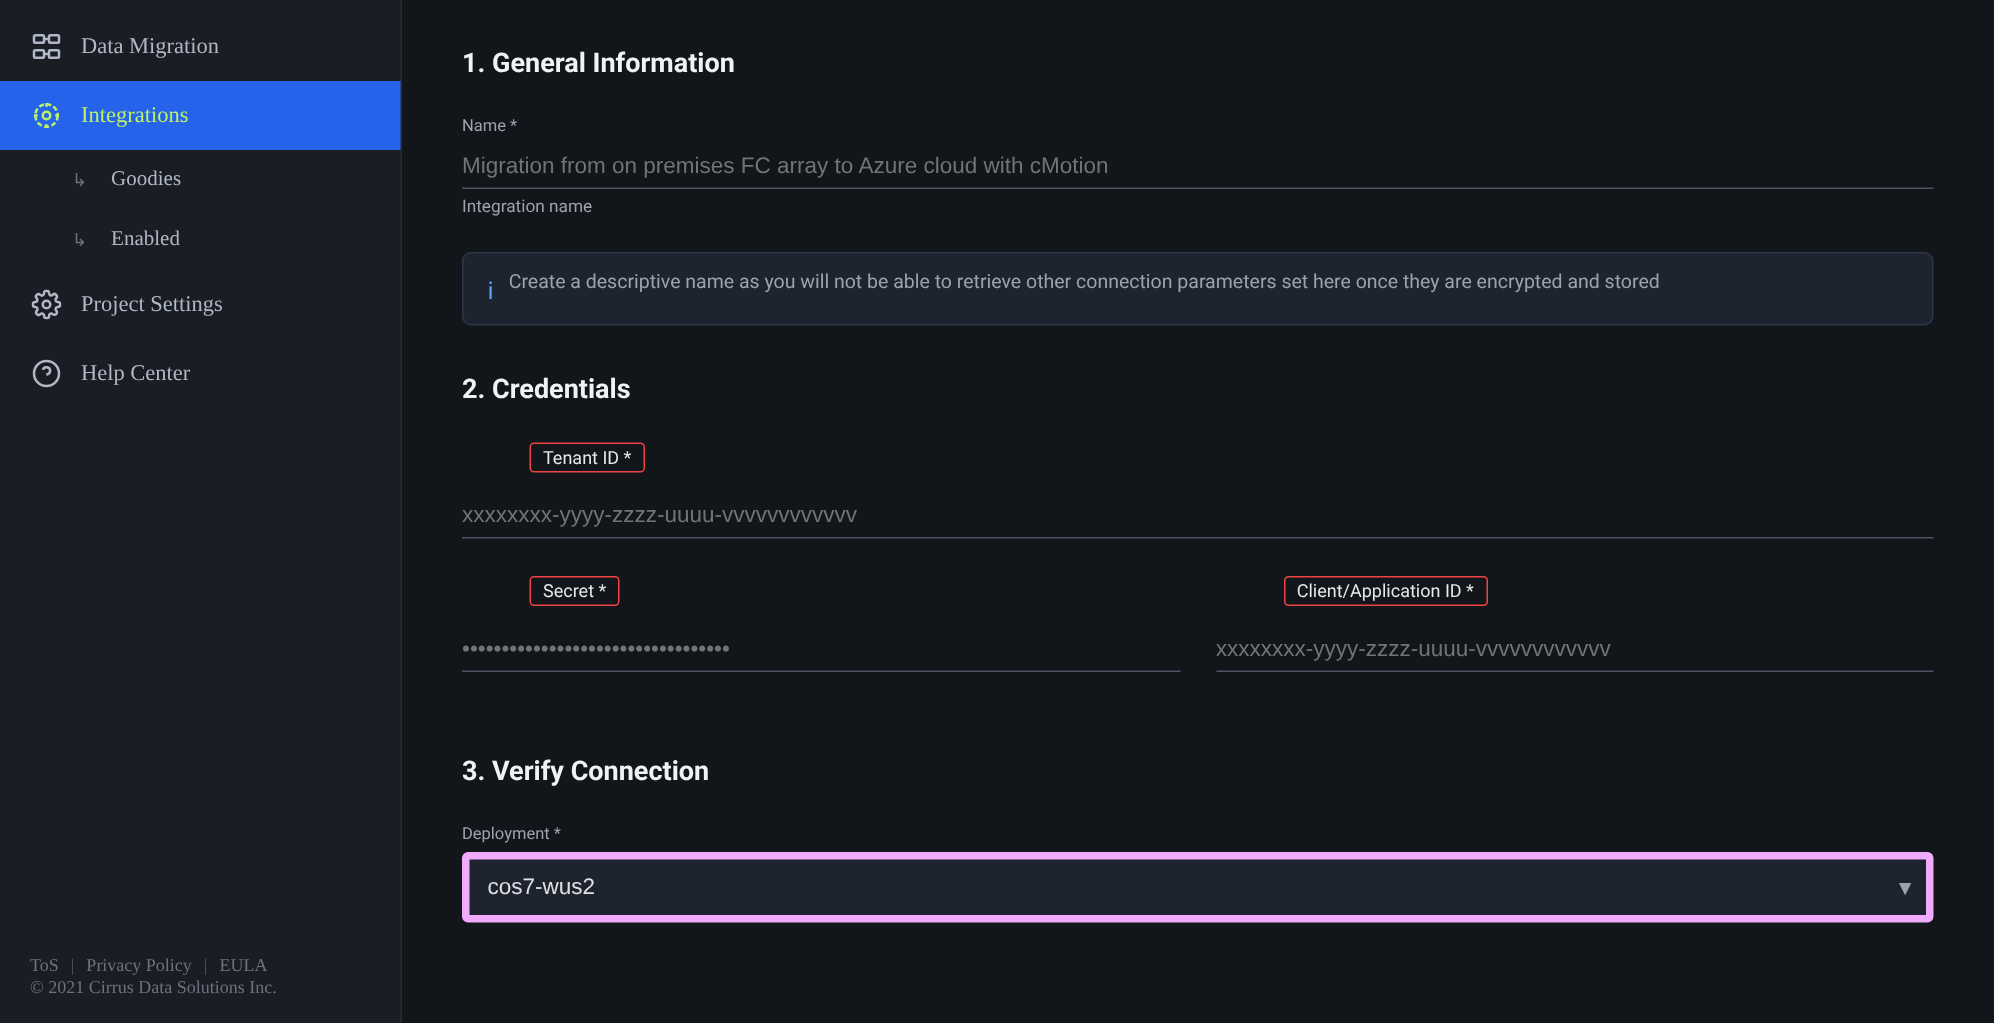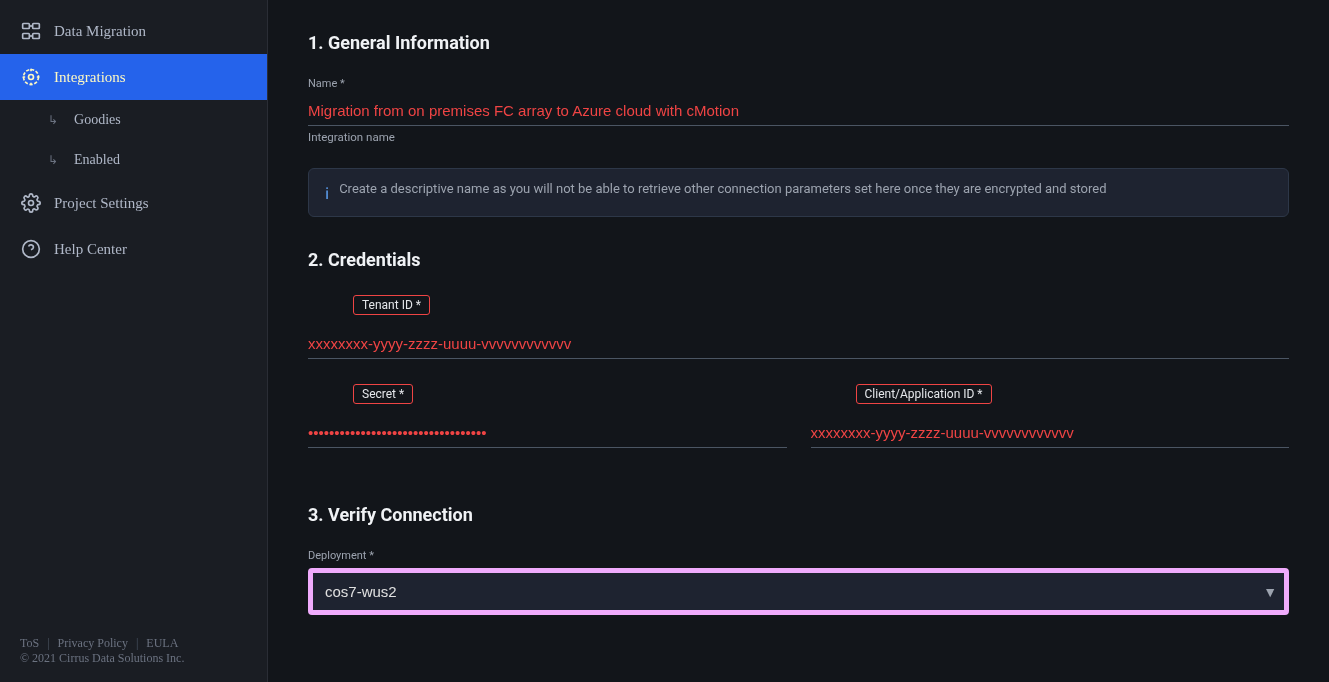--- a/index.html
+++ b/index.html
@@ -31,21 +31,21 @@
       padding: 12px 20px;
       cursor: pointer;
       color: #b0b8c8;
       font-size: 15px;
       gap: 12px;
       border-radius: 0;
       transition: background 0.15s;
     }
     .sidebar-item.active {
       background: #2563eb;
-      color: #fef9c3;
+      color: #bef264;
     }
     .sidebar-item .icon {
       width: 22px;
       height: 22px;
       display: flex;
       align-items: center;
       justify-content: center;
       flex-shrink: 0;
     }
     .sidebar-item.sub {
@@ -104,21 +104,21 @@
       color: #e5e7eb;
       font-size: 12px;
       margin-left: 45px;
     }
 
     .field-input {
       width: 100%;
       background: transparent;
       border: none;
       border-bottom: 1.5px solid #4b5563;
-      color: #ef4444;
+      color: #737373;
       font-size: 15px;
       padding: 6px 0;
       outline: none;
     }
 
     .field-hint {
       font-size: 11.5px;
       color: #9ca3af;
       margin-top: 4px;
     }

